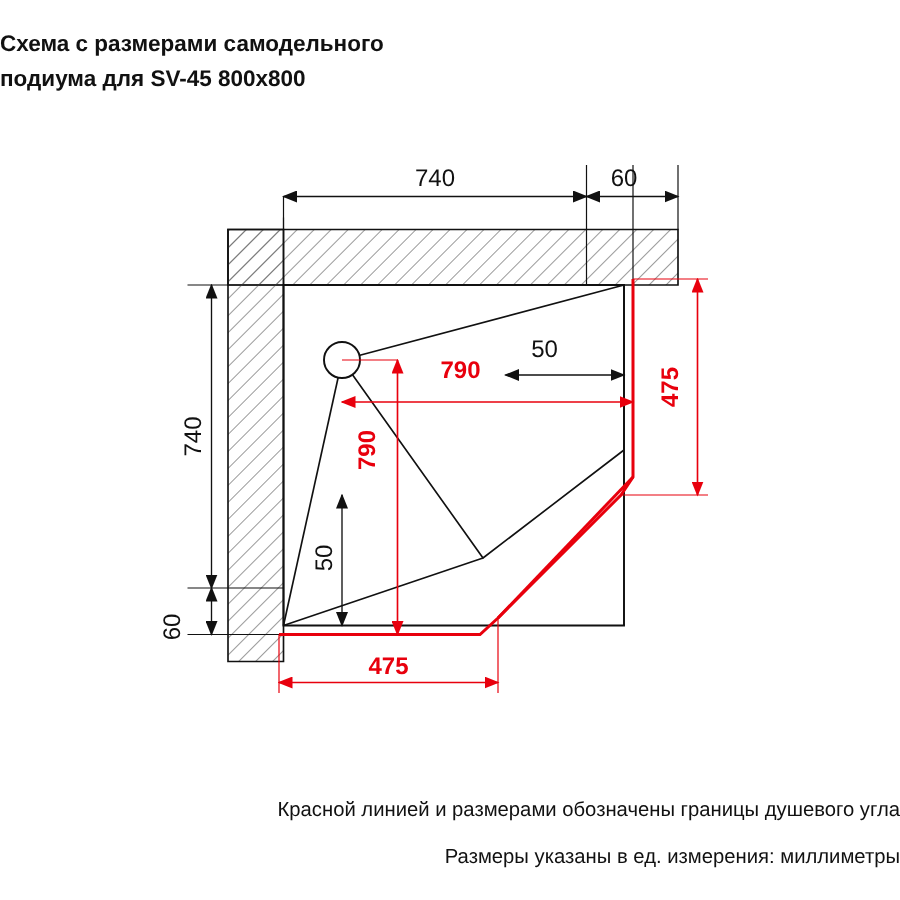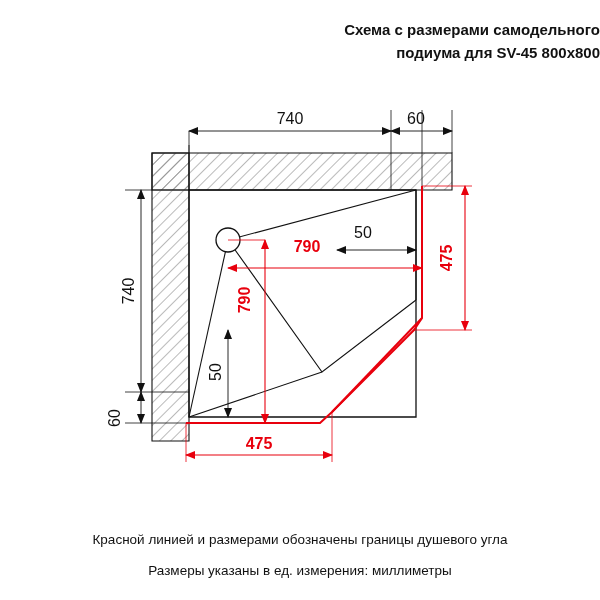--- a/index.html
+++ b/index.html
@@ -17,31 +17,31 @@
   }
   .page {
     position: absolute;
     inset: 0;
   }
   .title {
     position: absolute;
     top: 18px;
     left: 0;
     width: 600px;
-    text-align: right;
+    text-align: left;
     font-size: 15px;
     font-weight: bold;
     line-height: 23px;
     color: #111111;
   }
   .footer {
     position: absolute;
     left: 0;
     width: 600px;
-    text-align: center;
+    text-align: right;
     font-size: 13.5px;
     color: #111111;
   }
   .footer-1 { top: 532px; }
   .footer-2 { top: 563px; }
   svg.diagram {
     position: absolute;
     top: 0;
     left: 0;
   }

